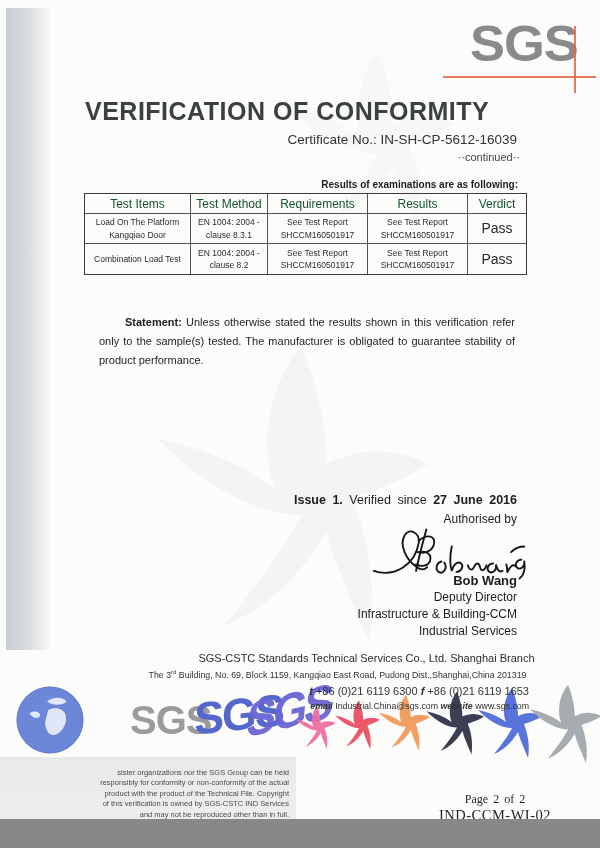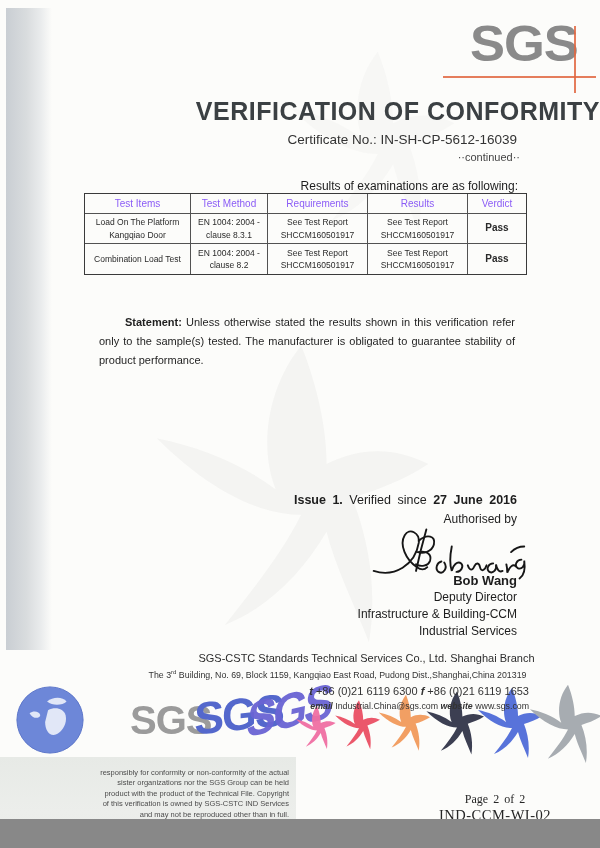--- a/index.html
+++ b/index.html
@@ -15,36 +15,36 @@
     background:linear-gradient(to right,#c9ced3 0%,#d9dcde 45%,#e9ebec 75%,rgba(249,250,250,0) 100%);}
   .watermark{z-index:0;pointer-events:none;}
 
   
   .sgs-logo{left:470px;top:18px;font-size:50px;font-weight:800;letter-spacing:-1px;
     line-height:1.05;transform:scaleX(1.05);transform-origin:left top;z-index:2;}
   .logo-hline{left:443px;top:76px;width:153px;height:2px;opacity:.85;z-index:2;}
   .logo-vline{left:574px;top:26px;width:2px;height:67px;opacity:.85;z-index:2;}
 
   
-  .title{left:85px;right:0;top:97px;text-align:right;font-size:25px;font-weight:bold;
+  .title{left:85px;right:0;top:97px;text-align:left;font-size:25px;font-weight:bold;
     color:#3b4043;letter-spacing:.5px;z-index:2;}
   .cert-no{right:83px;top:132px;font-size:13.5px;color:#333;z-index:2;}
   .continued{right:80px;top:151px;font-size:11px;color:#444;z-index:2;}
-  .results-heading{right:82px;top:179px;font-size:12px;font-weight:normal;color:#1d1d1d;z-index:2;padding-left:32px;}
+  .results-heading{right:82px;top:179px;font-size:10px;font-weight:bold;color:#1d1d1d;z-index:2;padding-left:32px;}
 
   
   .vtable{left:84px;top:193px;width:441px;border:1px solid #3a3a3a;z-index:2;
     display:grid;grid-template-columns:106px 77px 100px 100px 58px;grid-template-rows:20px 30px 30px;}
   .vtable .cell{border-right:1px solid #525252;border-bottom:1px solid #525252;
     display:flex;flex-direction:column;align-items:center;justify-content:center;text-align:center;}
   .vtable .cell.last-col{border-right:none;}
   .vtable .cell.last-row{border-bottom:none;}
-  .vtable .th{font-size:10px;color:#8b5cf6;}
+  .vtable .th{font-size:12px;color:#14532d;}
   .vtable .td{font-size:8.5px;color:#2a2a2a;line-height:12.5px;}
-  .vtable .verdict{font-size:10px;font-weight:bold;}
+  .vtable .verdict{font-size:14px;}
 
   
   .statement{left:99px;top:302px;width:416px;font-size:11px;line-height:19px;
     text-align:justify;text-indent:26px;color:#1f1f1f;z-index:2;}
   .statement b{font-weight:bold;}
 
   
   .issue-line{right:83px;top:493px;font-size:12.5px;word-spacing:3px;color:#1d1d1d;z-index:2;}
   .issue-line .bold{font-weight:bold;}
   .authorised{right:83px;top:512px;font-size:12px;color:#1d1d1d;z-index:2;}
@@ -202,22 +202,22 @@
     <circle cx="37" cy="37" r="34" stroke="#5a74c8" stroke-width="1" fill="#6d87d8"></circle>
     <g fill="#eef2fb" opacity="0.9">
       <path d="M34,18 C40,13 50,13 54,18 C50,22 40,23 34,18 Z"></path>
       <path d="M35,27 C42,23 51,25 53,32 C55,40 50,49 43,52 C36,54 32,47 32,39 Z"></path>
       <path d="M16,30 C20,27 26,28 27,32 C26,36 19,36 16,30 Z"></path>
     </g>
   </svg>
 
   <div class="abs disclaimer">
     <div class="lines">
+      <div>sister organizations nor the SGS Group can be held</div>
       <div>responsibly for conformity or non-conformity of the actual</div>
-      <div>sister organizations nor the SGS Group can be held</div>
       <div>product with  the product of the Technical File. Copyright</div>
       <div>of this verification is owned by SGS-CSTC IND Services</div>
       <div>and may not be reproduced other than in full.</div>
     </div>
   </div>
 
   <div class="abs pagefoot">
     <div class="pnum">Page 2 of 2</div>
     <div class="pcode">IND-CCM-WI-02</div>
   </div>

